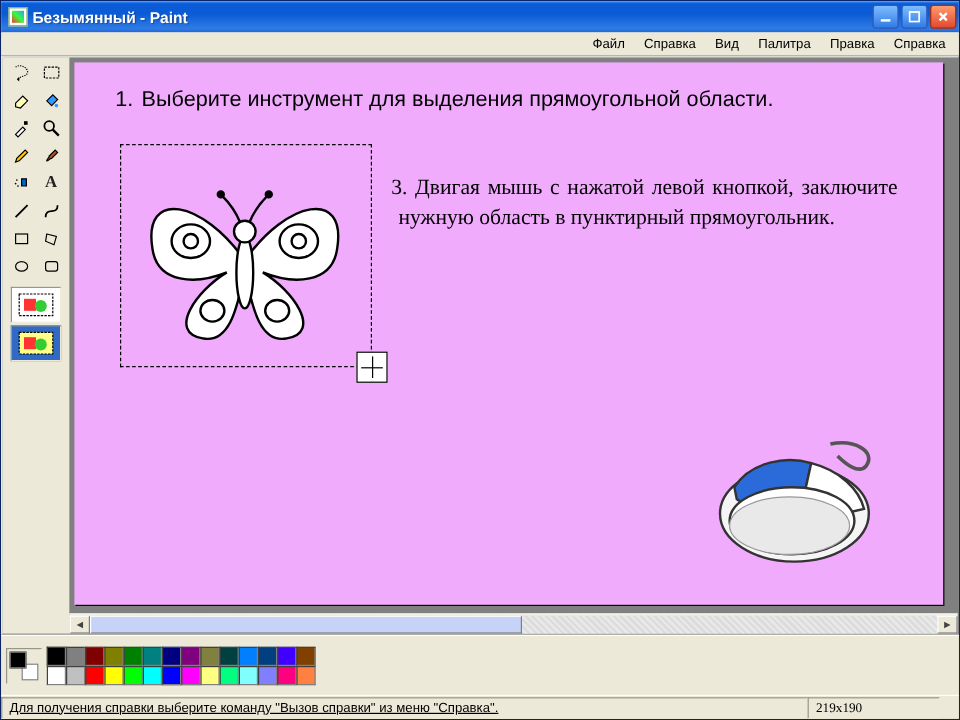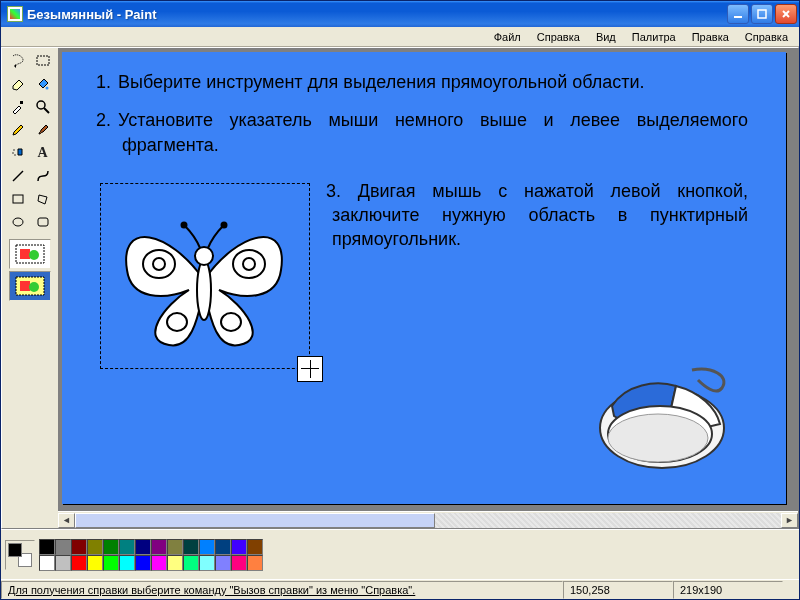--- a/index.html
+++ b/index.html
@@ -19,50 +19,50 @@
   .toolbox { width: 56px; background:#ece9d8; display:flex; flex-direction:column; align-items:center; padding: 2px; }
   .tools { display:grid; grid-template-columns: 24px 24px; gap:1px; }
   .tool { width:24px; height:22px; border:1px solid #ece9d8; display:flex;align-items:center;justify-content:center; background:#ece9d8; cursor:default; position:relative; font-size:13px; color:#222;}
   .tool svg { width:16px; height:16px; }
   .opts { margin-top: 6px; width:48px; display:flex; flex-direction:column; gap:2px; align-items:center;}
   .opt { width:42px; height:30px; border:1px inset #ece9d8; background:#fff; display:flex;align-items:center;justify-content:center;}
   .opt.sel { background:#316ac5; }
   .opt img, .opt .glyph { width:32px; height:22px; }
   .canvas-wrap { flex:1; display:flex; flex-direction:column; }
   .canvas-scroll { flex:1; background:#808080; position:relative; overflow:hidden;}
-  .canvas { position:absolute; left:4px; top:4px; width:724px; height:452px; background:#3b82f6; box-shadow: 1px 1px 0 #000;}
+  .canvas { position:absolute; left:4px; top:4px; width:724px; height:452px; background:#f0abfc; box-shadow: 1px 1px 0 #000;}
   .instructions { font-family: Arial, sans-serif; font-size: 18px; color:#000; padding: 18px 38px 0 60px; }
   .instructions ol { list-style:none; }
   .instructions li { margin-bottom: 14px; text-align: justify; line-height:1.35;}
   .instructions li .num{ display:inline-block; width:22px; margin-left:-26px;}
   .step3-block { display:flex; padding: 8px 34px 0 38px; gap: 22px; }
   .butterfly-box { width: 210px; height: 186px; border:1px dashed #000; position:relative; margin-top:4px; flex-shrink:0;}
   .butterfly-box svg { position:absolute; left:8px; top:6px; }
   .crosshair { position:absolute; right:-14px; bottom:-14px; width:26px; height:26px; border:1px solid #000; background:#fff; display:flex;align-items:center;justify-content:center;}
   .crosshair::before,.crosshair::after{content:"";position:absolute;background:#000;}
   .crosshair::before{width:1px;height:18px;}
   .crosshair::after{height:1px;width:18px;}
-  .step3-text { font-family: Liberation Sans, sans-serif; font-size:18px; text-align:justify; line-height:1.35; padding-right:4px;}
+  .step3-text { font-family: Liberation Serif, serif; font-size:18px; text-align:justify; line-height:1.35; padding-right:4px;margin-top:28px;}
   .step3-text .num3 { margin-left:-6px;}
   .mouse-svg { position:absolute; right:44px; bottom:26px; }
   .hscroll { height:17px; background:#ece9d8; border-top:1px solid #fff; display:flex; align-items:center;}
   .hscroll .sbtn{width:17px;height:15px;background:#ece9d8;border:1px solid #fff;border-right-color:#808080;border-bottom-color:#808080;display:flex;align-items:center;justify-content:center;font-size:9px;color:#444;}
   .hscroll .strack{flex:1;height:15px;background:repeating-linear-gradient(45deg,#e8e8e8,#e8e8e8 2px,#dcdcdc 2px,#dcdcdc 4px);position:relative;}
   .hscroll .sthumb{position:absolute;left:0;top:0;height:15px;width:360px;background:#c6d3f7;border:1px solid #fff;border-right-color:#808080;border-bottom-color:#808080;}
   .colorbox-row { height:50px; background:#ece9d8; display:flex; align-items:center; padding:2px 4px; border-top:1px solid #fff;}
   .curcolors { width:30px; height:30px; position:relative; margin-right:4px; background:#ece9d8; border:1px inset #ece9d8;}
   .curcolors .bg{position:absolute;right:2px;bottom:2px;width:14px;height:14px;background:#fff;border:1px solid #808080;}
   .curcolors .fg{position:absolute;left:2px;top:2px;width:14px;height:14px;background:#000;border:1px solid #808080;}
   .palette { display:grid; grid-template-columns: repeat(14, 16px); grid-template-rows: 16px 16px; gap:0;}
   .swatch { width:16px; height:16px; border:1px solid #808080; border-top-color:#404040; border-left-color:#404040;}
   .statusbar { height:20px; background:#ece9d8; border-top:1px solid #fff; display:flex; align-items:center; font-size:11px;}
   .statusbar .cell { border:1px inset #ece9d8; height:18px; padding:2px 6px; display:flex;align-items:center;}
   .statusbar .cell.help{flex:1;text-decoration:underline;}
   .statusbar .cell.pos{width:110px;}
-  .statusbar .cell.size{width:110px;}
+  .statusbar .cell.size{width:110px;font-family:Liberation Serif, serif;}
   .statusbar .grip{width:16px;}
 </style>
 </head>
 <body>
 
 <div class="window">
   <div class="titlebar">
     <span class="paint-icon"></span>
     <span class="title-text">Безымянный - Paint</span>
     <div class="winbtns">
@@ -200,21 +200,20 @@
           </div>
       </div>
     </div>
 
     <div class="canvas-wrap">
       <div class="canvas-scroll">
         <div class="canvas">
           <div class="instructions">
             <ol>
               <li><span class="num">1.</span><span>Выберите инструмент для выделения прямоугольной области.</span></li>
-              <li><span class="num">2.</span><span>Установите указатель мыши немного выше и левее выделяемого фрагмента.</span></li>
             </ol>
           </div>
           <div class="step3-block">
             <div class="butterfly-box">
               <svg width="190" height="170" viewBox="0 0 190 170">
                 <g fill="#fff" stroke="#000" stroke-width="2">
                   <path d="M95 90 C60 40 10 30 18 80 C22 110 55 110 80 100 C55 115 30 150 60 155 C85 160 90 120 95 100"></path>
                   <path d="M95 90 C130 40 180 30 172 80 C168 110 135 110 110 100 C135 115 160 150 130 155 C105 160 100 120 95 100"></path>
                   <ellipse cx="50" cy="74" rx="16" ry="14"></ellipse>
                   <ellipse cx="140" cy="74" rx="16" ry="14"></ellipse>
@@ -288,17 +287,16 @@
         <div class="swatch" style="background: rgb(0, 255, 128);"></div>
         <div class="swatch" style="background: rgb(128, 255, 255);"></div>
         <div class="swatch" style="background: rgb(128, 128, 255);"></div>
         <div class="swatch" style="background: rgb(255, 0, 128);"></div>
         <div class="swatch" style="background: rgb(255, 128, 64);"></div>
       </div>
   </div>
 
   <div class="statusbar">
     <div class="cell help">Для получения справки выберите команду "Вызов справки" из меню "Справка".</div>
-    <div class="cell pos">150,258</div>
     <div class="cell size">219x190</div>
     <div class="grip"></div>
   </div>
 </div>
 
 </body></html>

